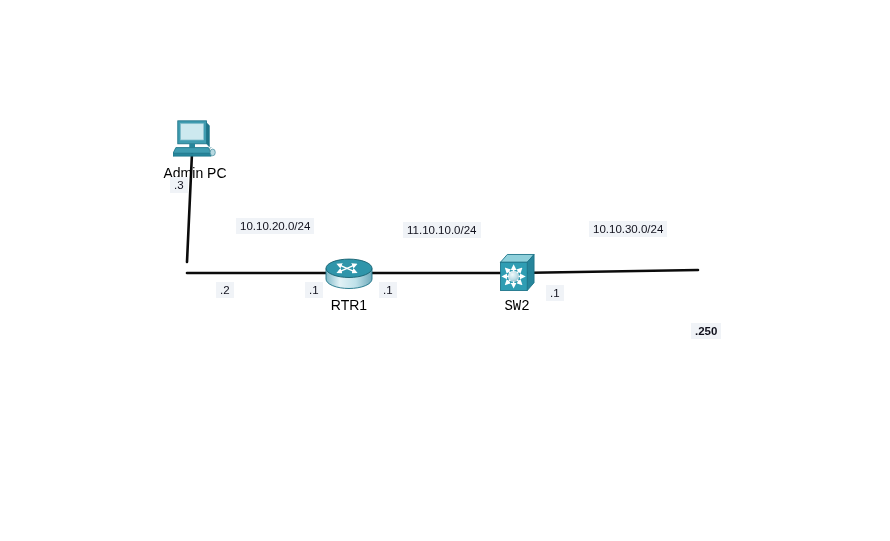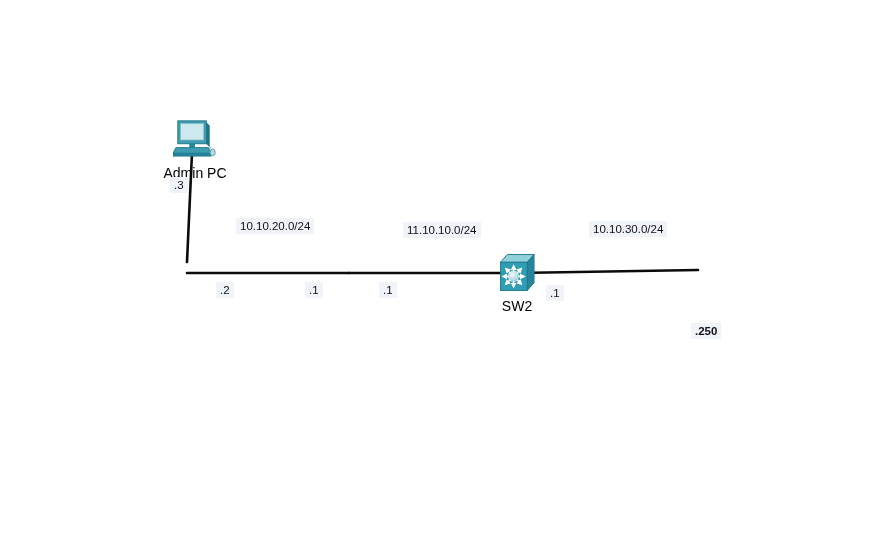--- a/index.html
+++ b/index.html
@@ -99,22 +99,28 @@
   </svg>
 
   <div class="device" style="left:151px;top:119px;">
     <svg width="44" height="40" viewBox="0 0 46 40">
         <use href="#icon-pc"></use>
       </svg>
     <div class="dev-label">Admin PC</div>
   </div>
 
 
+  <div class="device" style="left:305px;top:258px;">
+    <svg width="48" height="33" viewBox="0 0 48 33">
+        <use href="#icon-router"></use>
+      </svg>
+    <div class="dev-label">RTR1</div>
+  </div>
 
-  <div class="device" style="left:473px;top:253px;">
+  <div class="device" style="left:473px;top:253px;font-family:Liberation Mono, monospace;">
     <svg width="37" height="39" viewBox="0 0 38 40">
         <use href="#icon-switch"></use>
       </svg>
     <div class="dev-label">SW2</div>
   </div>
 
 
   <div class="note" style="left:170px;top:177px;">.3</div>
   <div class="note" style="left:691px;top:323px;font-weight:bold;">.250</div>
 

